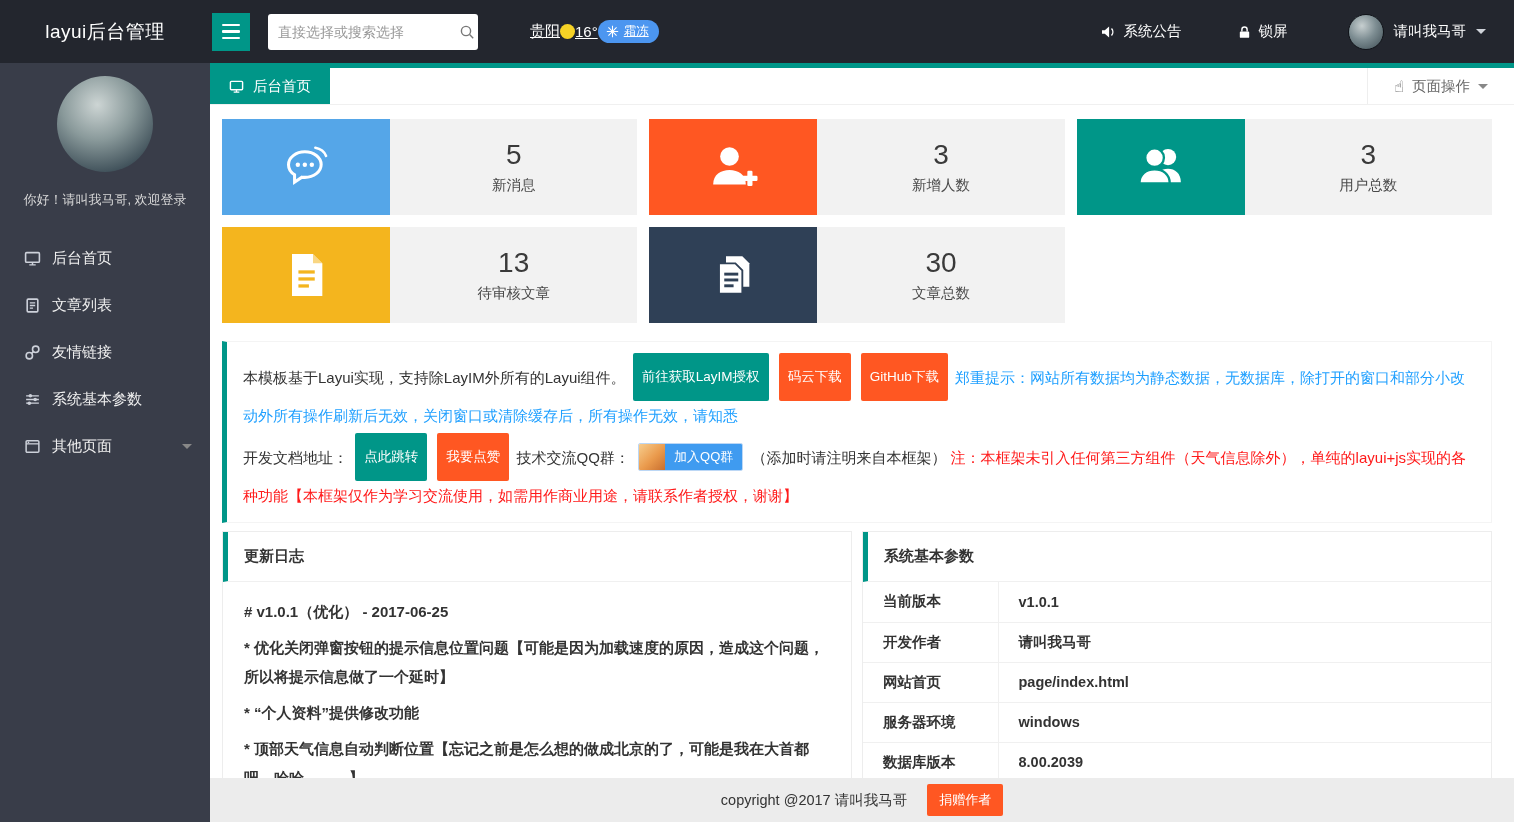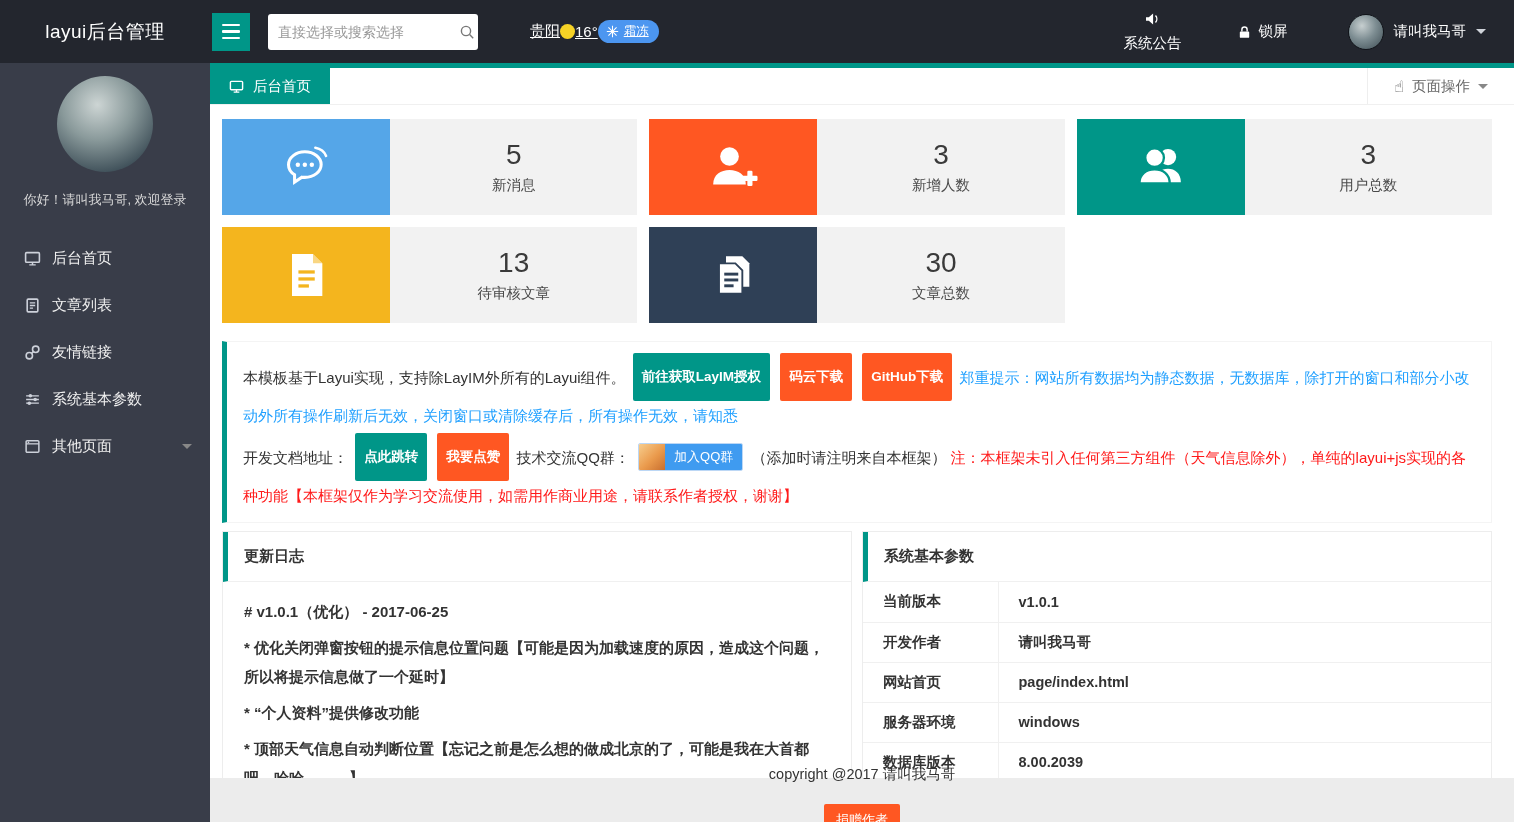--- a/index.html
+++ b/index.html
@@ -16,21 +16,21 @@
                display:flex; align-items:center; padding:0 10px; }
   .searchbox input { flex:1; border:none; outline:none; font-size:14px; color:#333; background:transparent;
                      font-family:"Liberation Sans","DejaVu Sans",sans-serif; }
   .searchbox input::placeholder { color:#999; }
   .weather { display:flex; align-items:center; gap:0; margin-left:52px; color:#fff; font-size:15px;text-decoration:underline; }
   .sun { width:15px; height:15px; border-radius:50%; background:#f6d226; display:inline-block; }
   .weather-badge { background:#4c96f0; color:#fff; border-radius:13px; padding:3px 10px 3px 8px;
                    font-size:12.5px; display:flex; align-items:center; gap:5px; }
   .hspacer { flex:1; }
   .hdr-item { display:flex; align-items:center; gap:7px; color:#fff; font-size:14.5px; cursor:pointer; }
-  .hdr-announce { margin-right:55px;flex-direction:column; }
+  .hdr-announce { margin-right:55px; }
   .hdr-lock { margin-right:60px; }
   .hdr-user { margin-right:28px; gap:10px; }
   .avatar-sm { width:36px; height:36px; border-radius:50%;
       background:radial-gradient(circle at 38% 32%, #c7cfd0 0%, #7d8d92 45%, #3c4b52 100%); border:1px solid #11141a; }
   .caret { width:0; height:0; border:5px solid transparent; display:inline-block; }
   .caret.down-light { border-top-color:#cfd3da; margin-top:5px; }
   .caret.down-gray { border-top-color:#888; margin-top:5px; }
 
   
   .layout { display:flex; height:759px; }
@@ -65,21 +65,21 @@
   .card-icon { width:168px; flex-shrink:0; display:flex; align-items:center; justify-content:center; cursor:pointer; }
   .card-body { flex:1; background:#f2f2f2; display:flex; flex-direction:column; align-items:center; justify-content:center; }
   .card-num { font-size:28px; color:#3a3a3a; }
   .card-label { font-size:14.5px; color:#4a4a4a; margin-top:5px; }
 
   
   .notice { margin-top:18px; background:#fff; border:1px solid #f4f4f4; border-left:5px solid #009688;
             padding:9px 16px; font-size:15px; color:#333; line-height:30px; }
   .notice p { margin:2px 0; }
   .btn { display:inline-block; color:#fff; font-size:13.5px; line-height:24px; padding:12px 9px;
-         border-radius:2px; margin:0 3px; cursor:pointer; vertical-align:2px;font-weight:bold; }
+         border-radius:2px; margin:0 3px; cursor:pointer; vertical-align:2px; }
   .btn-teal { background:#009688; }
   .btn-orange { background:#ff5722; }
   .blue-text { color:#1e9fff; }
   .red-text { color:#ff1a1a; }
   .qq-badge { display:inline-flex; align-items:center; vertical-align:-7px; margin:0 4px; border:1px solid #bcd7f5;
               border-radius:2px; overflow:hidden; cursor:pointer; }
   .qq-img { width:26px; height:26px; background:linear-gradient(135deg,#f7cd8d 0%,#ea9a4c 55%,#c96f2f 100%); }
   .qq-btn { background:#3f9bf0; color:#fff; font-size:13px; line-height:26px; padding:0 9px; }
 
   
@@ -89,21 +89,21 @@
                   padding:15px 16px; font-size:15px; color:#333; }
   .panel-body { padding:8px 20px 12px 21px; }
   .changelog-body p { font-size:15px; color:#333; line-height:29px; margin:7px 0; }
   .params-table { width:100%; border-collapse:collapse; }
   .params-table td { border-bottom:1px solid #f0f0f0; height:40px; font-size:14.5px; color:#333; padding-left:20px; }
   .params-table tr:last-child td { border-bottom:none; }
   .params-table td.label-col { width:135px; border-right:1px solid #f0f0f0; }
 
   
   .footer { height:44px; background:#ececec; display:flex; align-items:center; justify-content:center;
-            gap:20px; font-size:14.5px; color:#333; flex-shrink:0;flex-direction:column; }
+            gap:20px; font-size:14.5px; color:#333; flex-shrink:0; }
   .donate-btn { background:#ff5722; color:#fff; border:none; font-size:13px; padding:7px 12px;
                 border-radius:2px; cursor:pointer; font-family:inherit; }
 
   svg { display:block; }
 </style>
 </head>
 <body>
 
 <div class="header">
   <div class="logo">layui后台管理</div>

